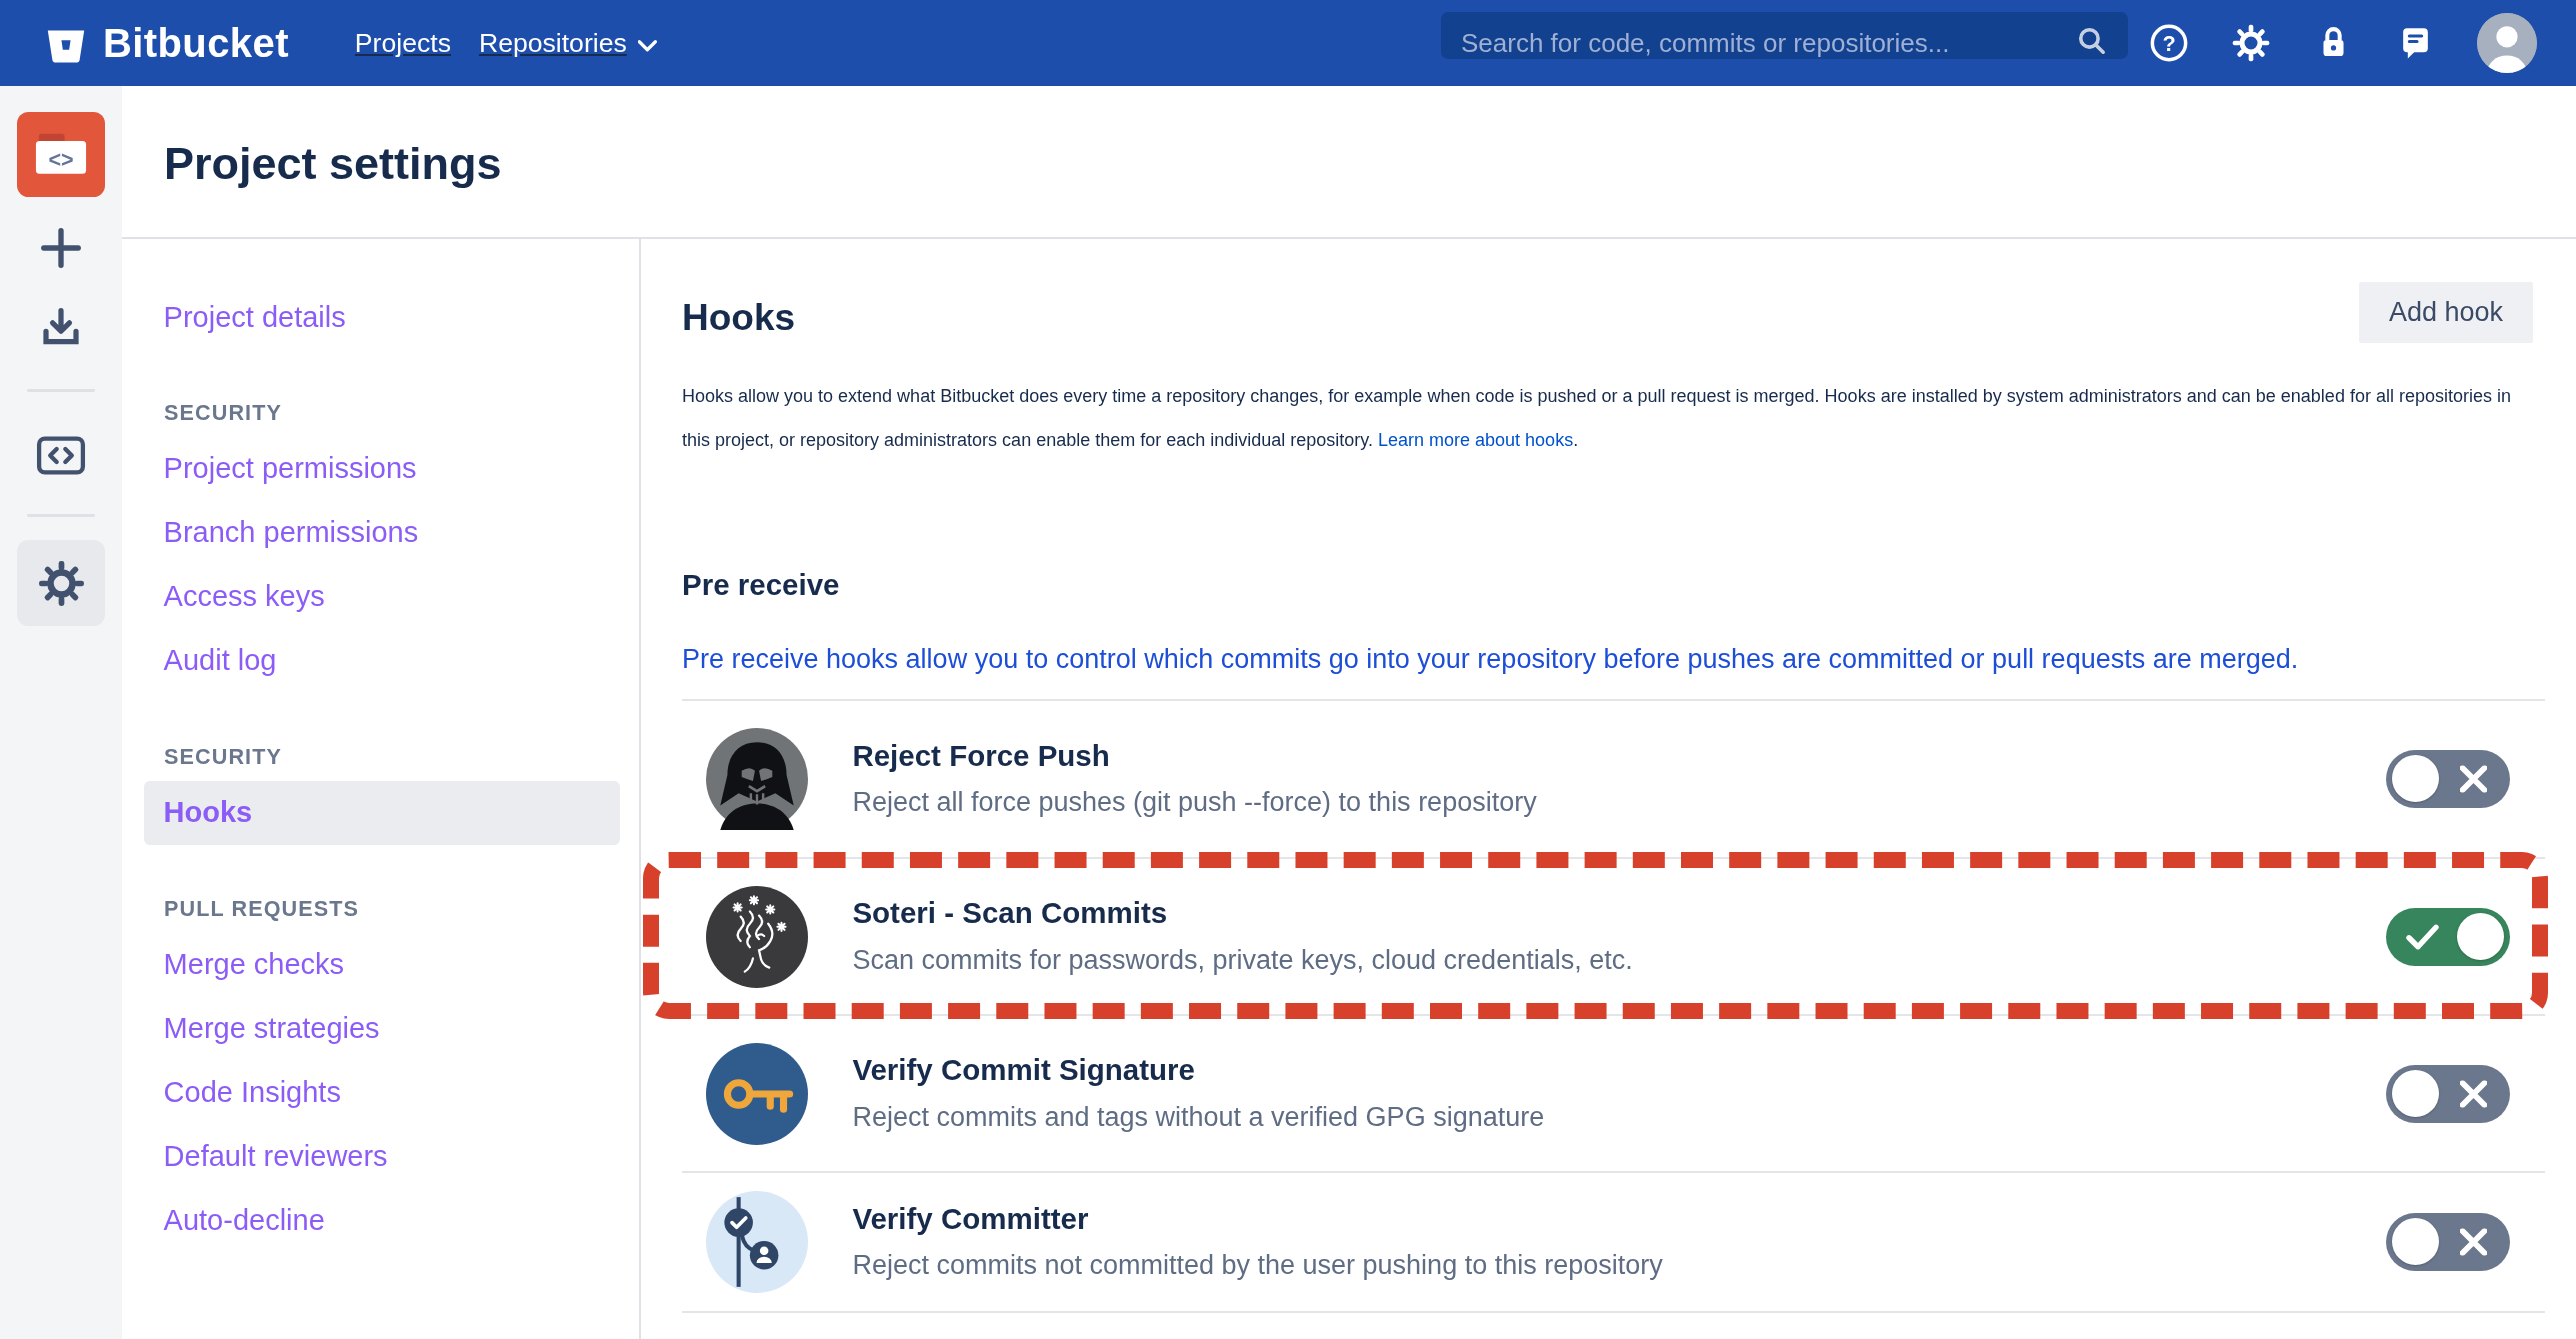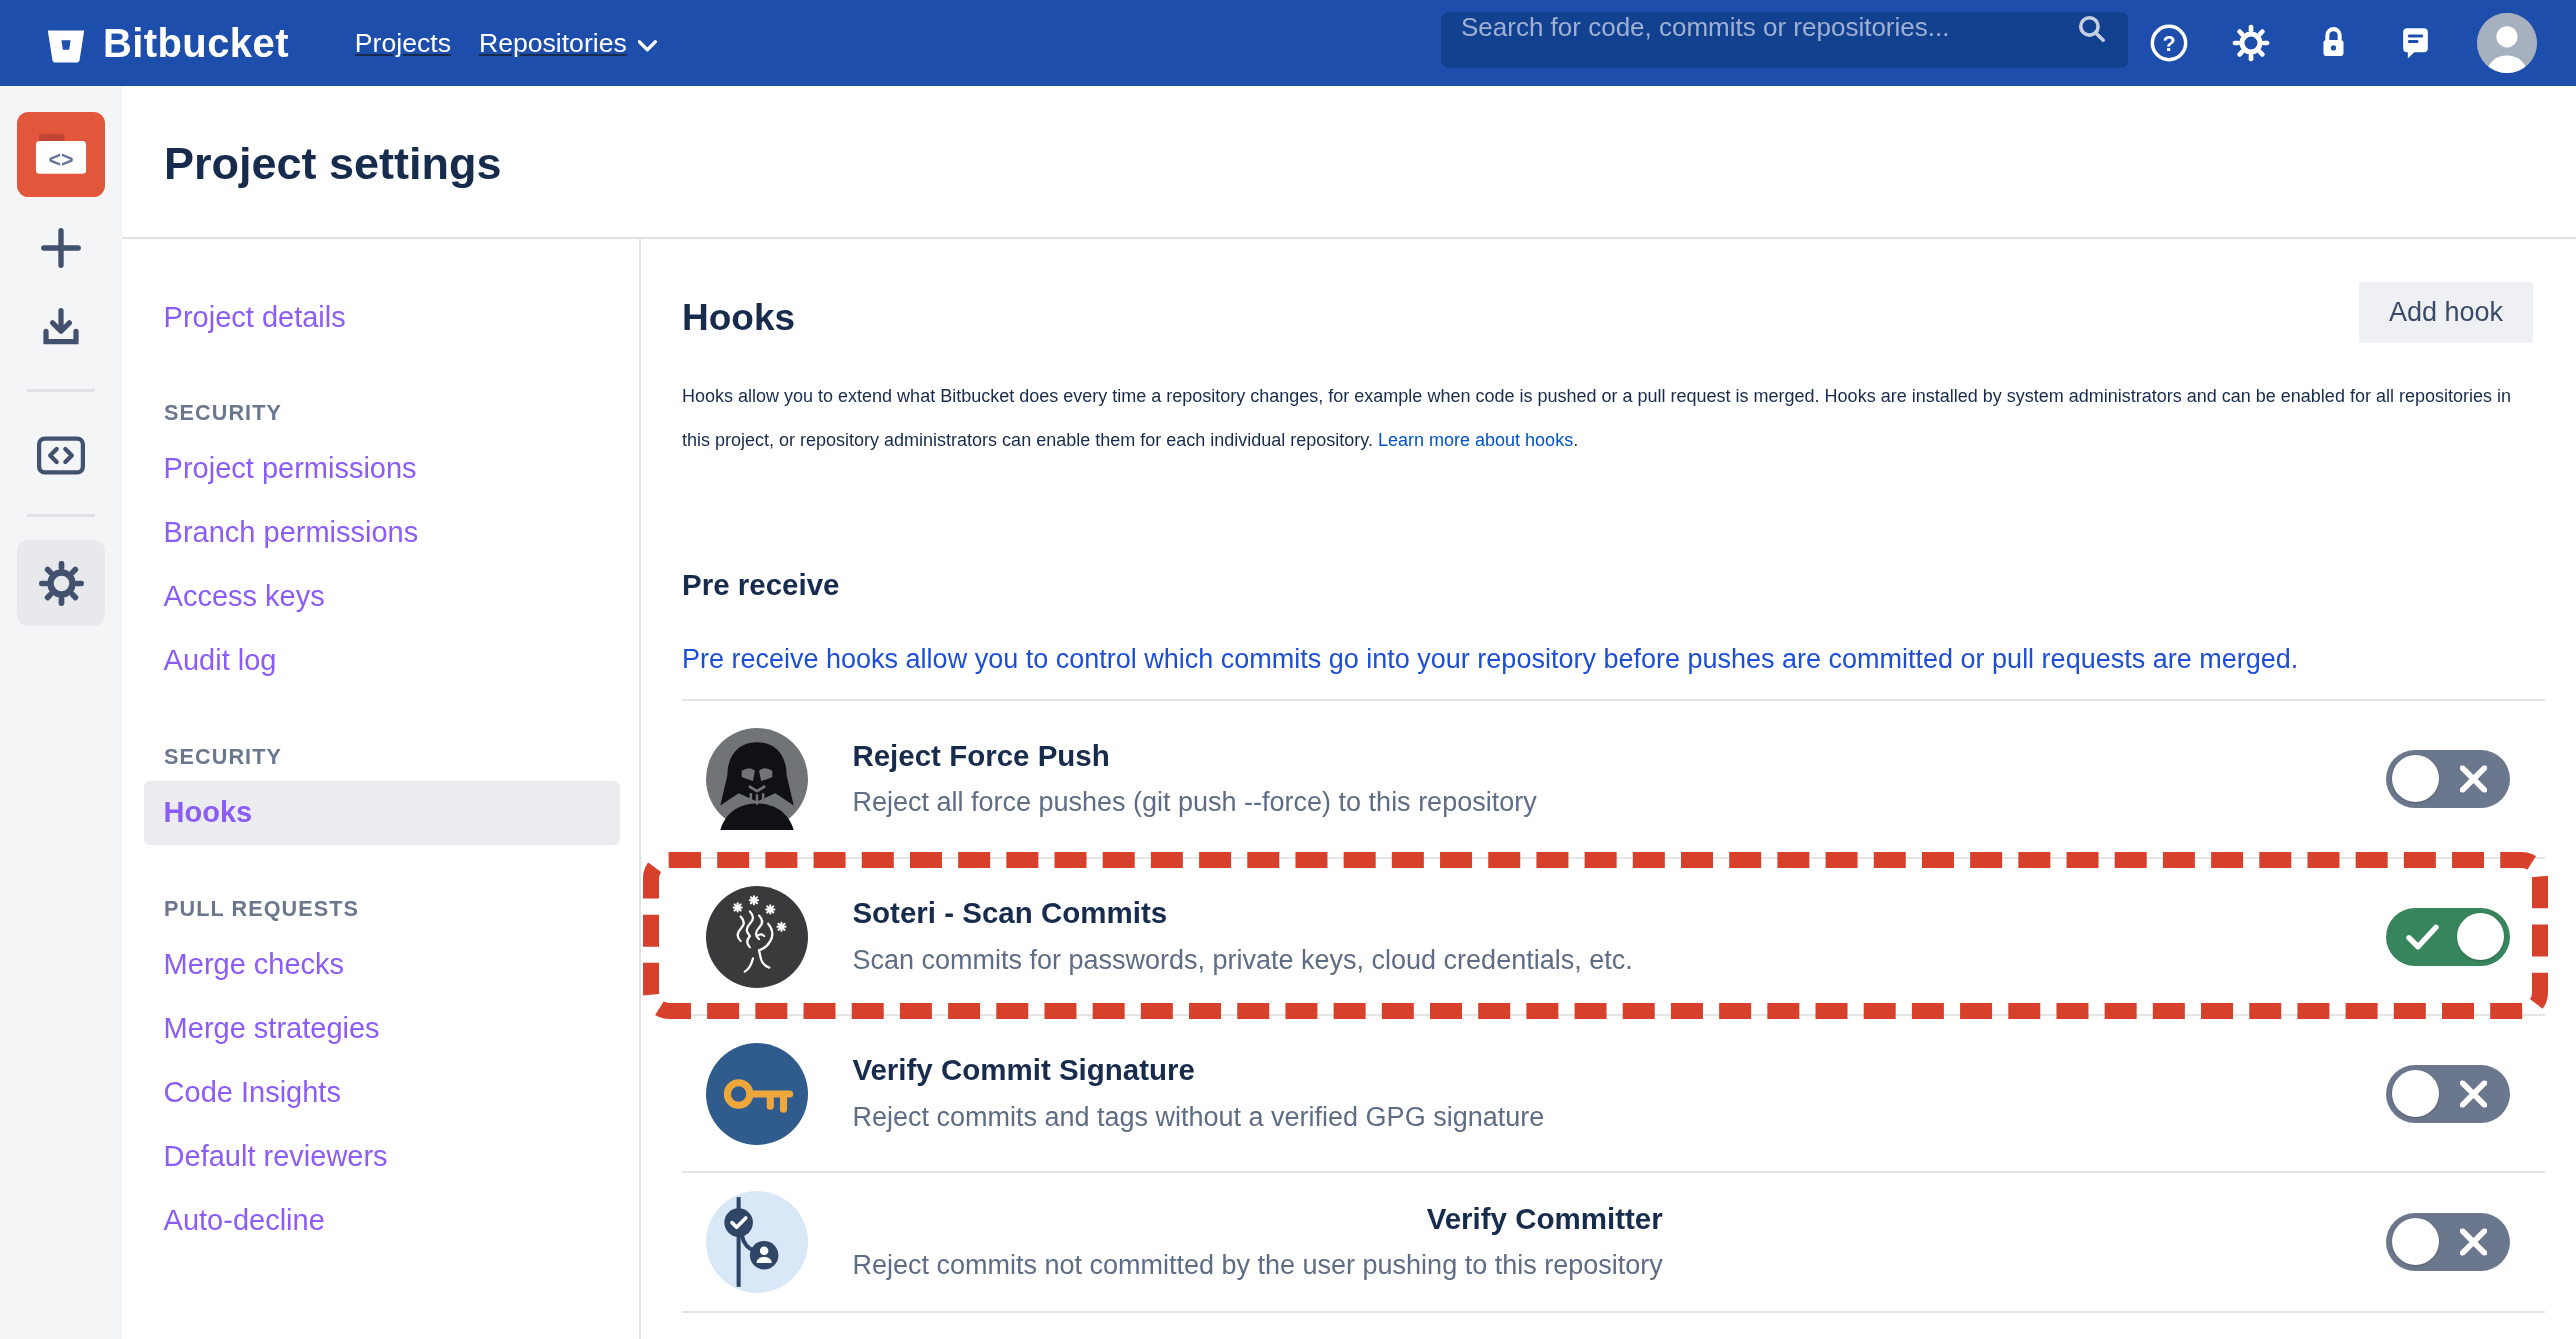--- a/index.html
+++ b/index.html
@@ -15,22 +15,22 @@
   .topnav {
     position: absolute; top: 0; left: 0; width: 2576px; height: 86px;
     background: #1D4EAC; display: flex; align-items: center;
   }
   .brand { display: flex; align-items: flex-end; margin-left: 45px; cursor: pointer; }
   .brand-text { color: #fff; font-size: 40px; font-weight: 700; margin-left: 16px; letter-spacing: 0.4px; }
   .nav-links { display: flex; align-items: flex-start; margin-left: 66px; gap: 28px; text-decoration: underline; }
   .nav-link { color: #fff; font-size: 26.6px; font-weight: 500; display: flex; align-items: center; cursor: pointer; text-decoration: none; }
   .nav-link svg { margin-left: 11.5px; }
   .search-box {
-    position: absolute; left: 1441px; top: 11.5px; width: 687px; height: 56px;
-    background: #12418F; border-radius: 7.2px; display: flex; align-items: flex-start; padding: 0 20px;
+    position: absolute; left: 1441px; top: 11.5px; width: 687px; height: 47px;
+    background: #12418F; border-radius: 7.2px; display: flex; align-items: flex-end; padding: 0 20px;
   }
   .search-box input {
     flex: 1; background: transparent; border: none; outline: none;
     color: #fff; font-size: 26px; font-family: "Liberation Sans", sans-serif;
   }
   .search-box input::placeholder { color: #9FB0D4; }
   .nav-icon-cluster {
     position: absolute; right: 39px; top: 0; height: 86px;
     display: flex; align-items: center; gap: 42px;
   }
@@ -86,21 +86,21 @@
     background: #EFF0F3; border: none; border-radius: 2px; cursor: pointer;
     font-family: "Liberation Sans", sans-serif; font-size: 27px; color: #3B4A66;
   }
   .intro { position: absolute; top: 135px; left: 0; width: 1851px; font-size: 18px; line-height: 44px; color: #172B4D; }
   .intro a { color: #0052CC; text-decoration: none; cursor: pointer; }
   .pre-receive-title { position: absolute; top: 329px; left: 0; font-size: 29.5px; font-weight: 700; color: #172B4D; }
   .pre-receive-desc { position: absolute; top: 402px; left: 0; width: 1863px; font-size: 27px; line-height: 36px; color: #1d4ed8; }
 
   .hook-list { position: absolute; top: 460px; left: 0; width: 1863px; }
   .hook-row { position: relative; display: flex; align-items: center; border-top: 2.2px solid #E3E5E9; }
-  .hook-row.last { border-bottom: 2.2px solid #E3E5E9; text-align: right; }
+  .hook-row.last { border-bottom: 2.2px solid #E3E5E9; }
   .hook-avatar { width: 102px; height: 102px; margin-left: 24.4px; flex: 0 0 auto; }
   .hook-text { margin-left: 44px; }
   .hook-title { font-size: 29.5px; font-weight: 700; color: #172B4D; line-height: 36px; }
   .hook-desc { font-size: 27px; color: #5E6C84; line-height: 35px; margin-top: 11.5px; }
 
   .toggle {
     position: absolute; right: 35px; top: 50%; transform: translateY(-50%);
     width: 124px; height: 58px; border-radius: 29px; cursor: pointer;
   }
   .toggle.off { background: #6B778C; }

